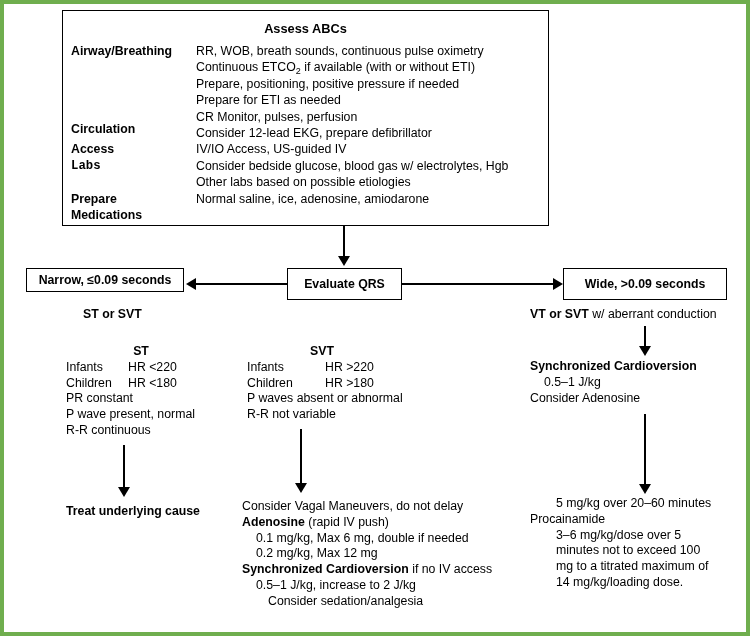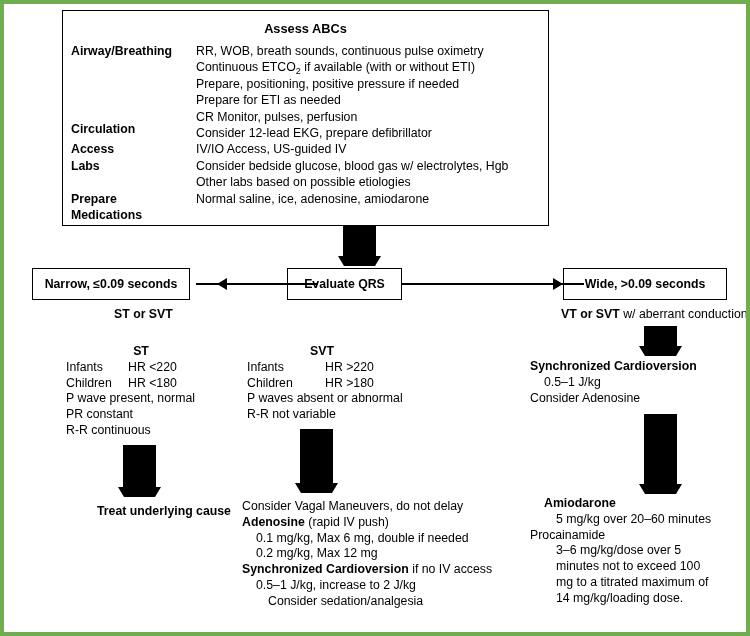--- a/index.html
+++ b/index.html
@@ -14,21 +14,21 @@
   }
   #page {
     position: relative;
     width: 750px;
     height: 636px;
     box-sizing: border-box;
     background: #ffffff;
     border: 4px solid #6fae4e;
     overflow: hidden;
   }
-  .abs { position: absolute; padding-left: 31px; }
+  .abs { position: absolute; }
   .b      { font-weight: bold; }
   .ctr    { text-align: center; }
 
   
   .box {
     box-sizing: border-box;
     border: 1.6px solid #000000;
     background: #ffffff;
   }
 
@@ -37,21 +37,21 @@
     left: 58px; top: 6px; width: 487px; height: 216px;
   }
   #assess-title {
     position: absolute; left: 0; top: 10px; width: 100%;
     font-size: 12.8px; font-weight: bold; text-align: center;
   }
   .assess-label { position: absolute; left: 8px; width: 120px; font-weight: bold; }
   .assess-val   { position: absolute; left: 133px; }
 
   
-  #narrow-box   { left: 28px;  top: 264px; width: 158px; height: 32px; }
+  #narrow-box   { left: 22px;  top: 264px; width: 158px; height: 24px; }
   #evaluate-box { left: 283px; top: 264px; width: 115px; height: 32px; }
   #wide-box     { left: 559px; top: 264px; width: 164px; height: 32px; }
   .mid-box-text {
     position: absolute; left: 0; top: 0; width: 100%; height: 100%;
     display: flex; align-items: center; justify-content: center;
     font-size: 12.3px; font-weight: bold; white-space: nowrap;
   }
 
   
   .vline { position: absolute; width: 1.6px; background: #000000; }
@@ -96,21 +96,21 @@
         <div class="assess-label line" style="top: 33px;">Airway/Breathing</div>
         <div class="assess-val line" style="top: 33px;">RR, WOB, breath sounds, continuous pulse oximetry</div>
         <div class="assess-val line" style="top: 49.4px;">Continuous ETCO<sub>2</sub> if available (with or without ETI)</div>
         <div class="assess-val line" style="top: 65.8px;">Prepare, positioning, positive pressure if needed</div>
         <div class="assess-val line" style="top: 82.2px;">Prepare for ETI as needed</div>
         <div class="assess-label line" style="top: 98.6px; margin-top: 12px;">Circulation</div>
         <div class="assess-val line" style="top: 98.6px; text-align: right;">CR Monitor, pulses, perfusion</div>
         <div class="assess-val line" style="top: 115px;">Consider 12-lead EKG, prepare defibrillator</div>
         <div class="assess-label line" style="top: 131.4px;">Access</div>
         <div class="assess-val line" style="top: 131.4px;">IV/IO Access, US-guided IV</div>
-        <div class="assess-label line" style="top: 147.8px;">Labs</div>
+        <div class="assess-label line" style="top: 147.8px; font-family: Liberation Mono, monospace;">Labs</div>
         <div class="assess-val line" style="top: 147.8px;">Consider bedside glucose, blood gas w/ electrolytes, Hgb</div>
         <div class="assess-val line" style="top: 164.2px;">Other labs based on possible etiologies</div>
         <div class="assess-label line" style="top: 180.6px;">Prepare</div>
         <div class="assess-val line" style="top: 180.6px;">Normal saline, ice, adenosine, amiodarone</div>
         <div class="assess-label line" style="top: 197px;">Medications</div>
       </div>
   </div>
 
   <div class="vline abs" style="left:339px; top:222px; height:32px;"></div>
   <div class="arrow-down abs" style="left:334px; top:252px;"></div>
@@ -139,22 +139,22 @@
     <span class="b">VT or SVT</span><span>&nbsp;</span><span>w/ aberrant  conduction</span>
   </div>
 
   <div class="colblock" style="left:62px; top:340px;">
     <div class="line hdr ctr" style="width:150px;">ST</div>
     <div id="st-rows">
         <div class="line"><span class="col2a">Infants</span><span>HR &lt;220</span></div>
         <div class="line"><span class="col2a">Children</span><span>HR &lt;180</span></div>
       </div>
     <div id="st-lines">
+        <div class="line">PR constant</div>
         <div class="line">P wave present, normal</div>
-        <div class="line">PR constant</div>
         <div class="line">R-R continuous</div>
       </div>
   </div>
 
   <div class="vline abs" style="left:119px; top:441px; height:44px;"></div>
   <div class="arrow-down abs" style="left:114px; top:483px;"></div>
 
   <div class="abs line b" style="left:62px; top:500px;">Treat underlying cause</div>
 
   <div class="colblock" style="left:243px; top:340px;">
@@ -188,21 +188,20 @@
   <div class="colblock" style="left:526px; top:355px;" id="wide-upper">
       <div class="line b">Synchronized Cardioversion</div>
       <div class="line ind1">0.5–1 J/kg</div>
       <div class="line ">Consider Adenosine</div>
     </div>
 
   <div class="vline abs" style="left:640px; top:410px; height:72px;"></div>
   <div class="arrow-down abs" style="left:635px; top:480px;"></div>
 
   <div class="colblock" style="left:526px; top:492px;" id="wide-lower">
-      <div class="line ind1 b">Amiodarone</div>
       <div class="line ind2">5 mg/kg over 20–60 minutes</div>
       <div class="line ">Procainamide</div>
       <div class="line ind2">3–6 mg/kg/dose over 5</div>
       <div class="line ind2">minutes not to exceed 100</div>
       <div class="line ind2">mg to a titrated maximum of</div>
       <div class="line ind2">14 mg/kg/loading dose.</div>
     </div>
 
 </div>
 

